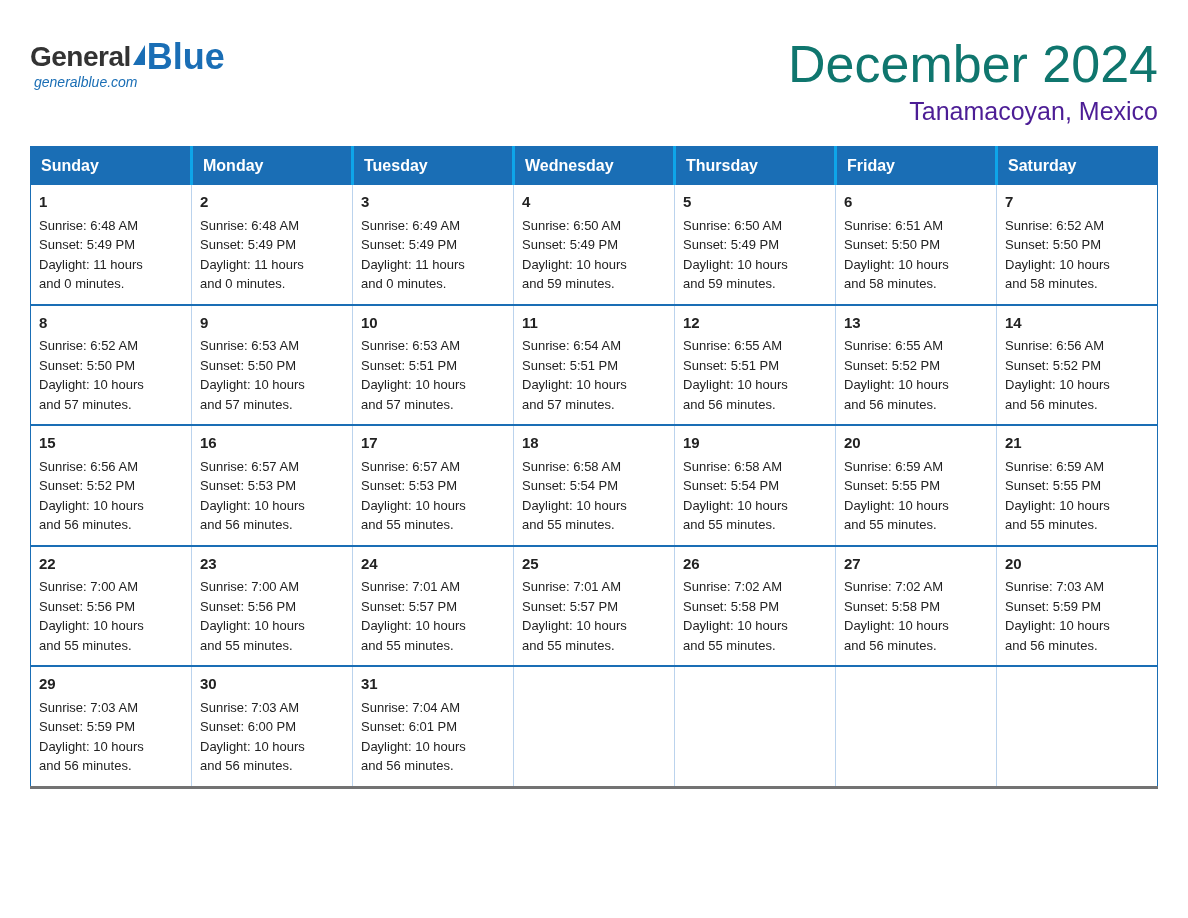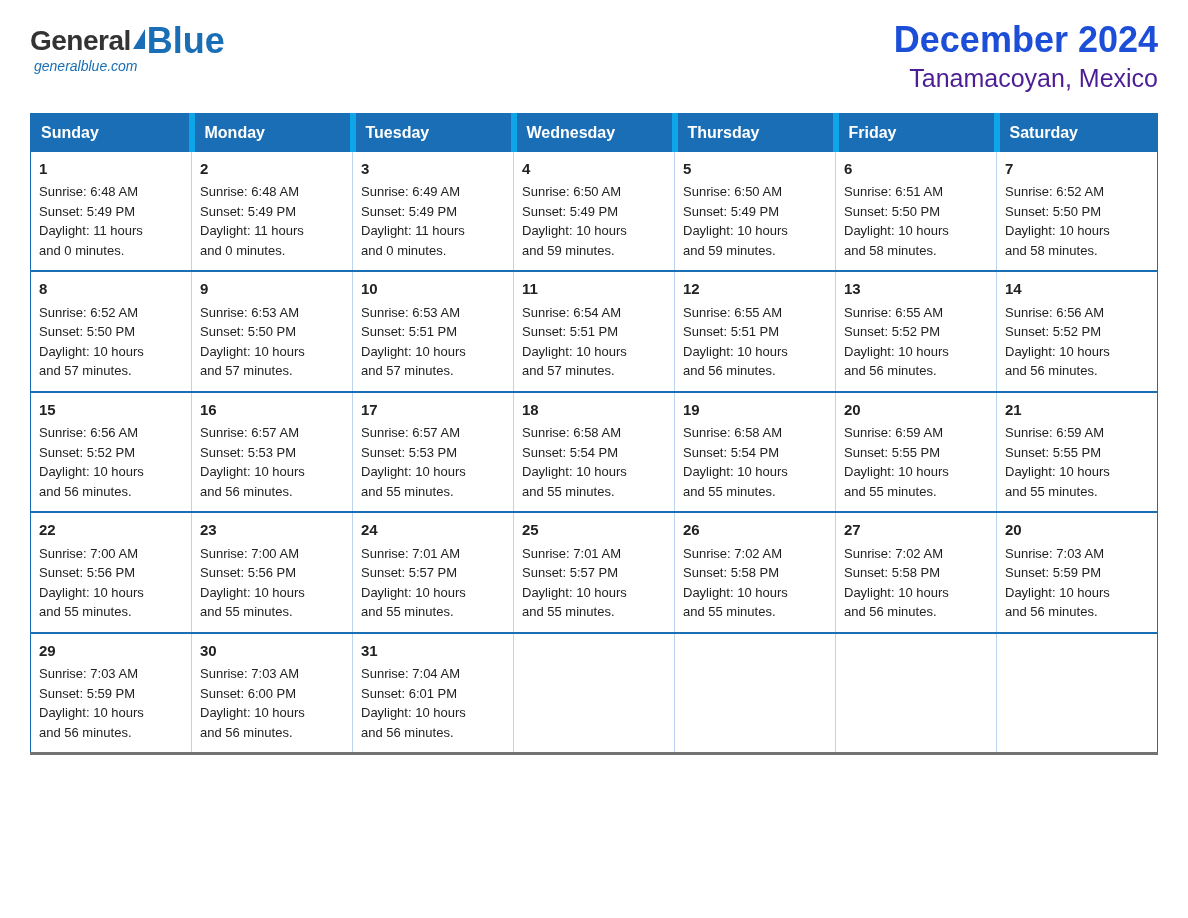--- a/index.html
+++ b/index.html
@@ -8,20 +8,21 @@
       background: #fff;
       width: 1188px;
       min-height: 918px;
       padding: 20px 30px;
     }
     .header {
       display: flex;
       justify-content: space-between;
       align-items: flex-start;
       margin-bottom: 20px;
+      margin-top: 16px;
     }
     .logo {
       display: flex;
       flex-direction: column;
       align-items: flex-start;
     }
     .logo-text {
       display: flex;
       align-items: center;
     }
@@ -50,43 +51,43 @@
       font-size: 14px;
       color: #1a6eb5;
       font-style: italic;
       margin-left: 4px;
       margin-top: -4px;
     }
     .title-block {
       text-align: right;
     }
     .month-title {
-      font-size: 36px;
-      font-weight: bold;
-      color: #1d4ed8;
+      font-size: 52px;
+      font-weight: normal;
+      color: #0f766e;
       line-height: 1.1;
     }
     .location-title {
       font-size: 25px;
       color: #4c1d95;
       margin-top: 4px;
     }
     .calendar-table {
       width: 100%;
       border-collapse: collapse;
       border: 1px solid #1a6eb5;
     }
     .calendar-table thead tr th {
       background: #1a6eb5;
       color: #fff;
       font-size: 16px;
       font-weight: bold;
       padding: 10px 10px;
       text-align: left;
-      border-right: 6px solid #0ea5e9;
+      border-right: 3px solid #0ea5e9;
     }
     .calendar-table thead tr th:last-child {
       border-right: none;
     }
     .calendar-table tbody tr td {
       vertical-align: top;
       padding: 6px 8px 10px 8px;
       border-right: 1px solid #bbd3ed;
       border-bottom: 2px solid #1a6eb5;
       font-size: 13px;

